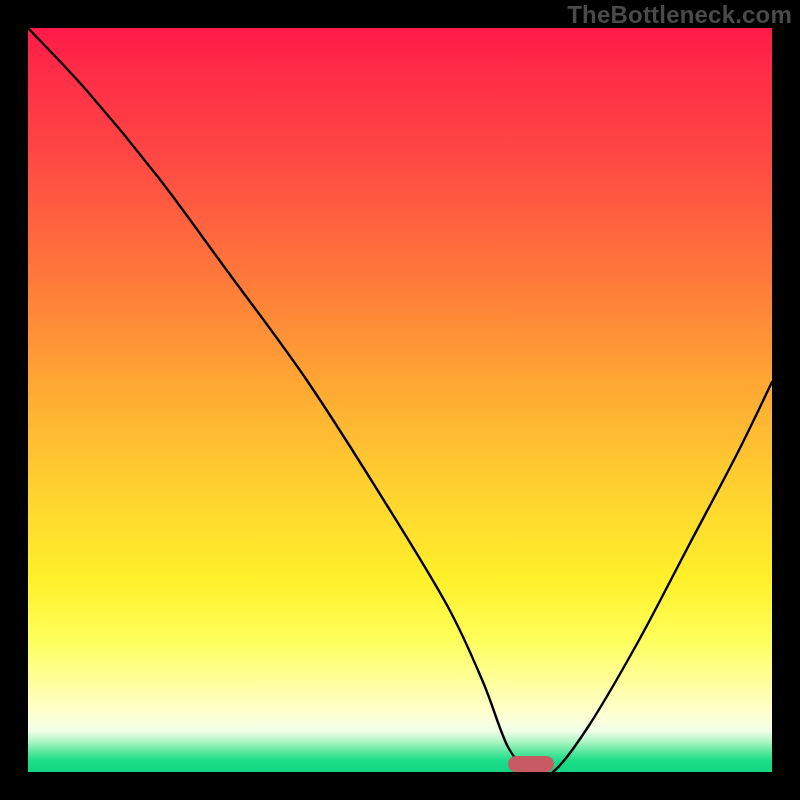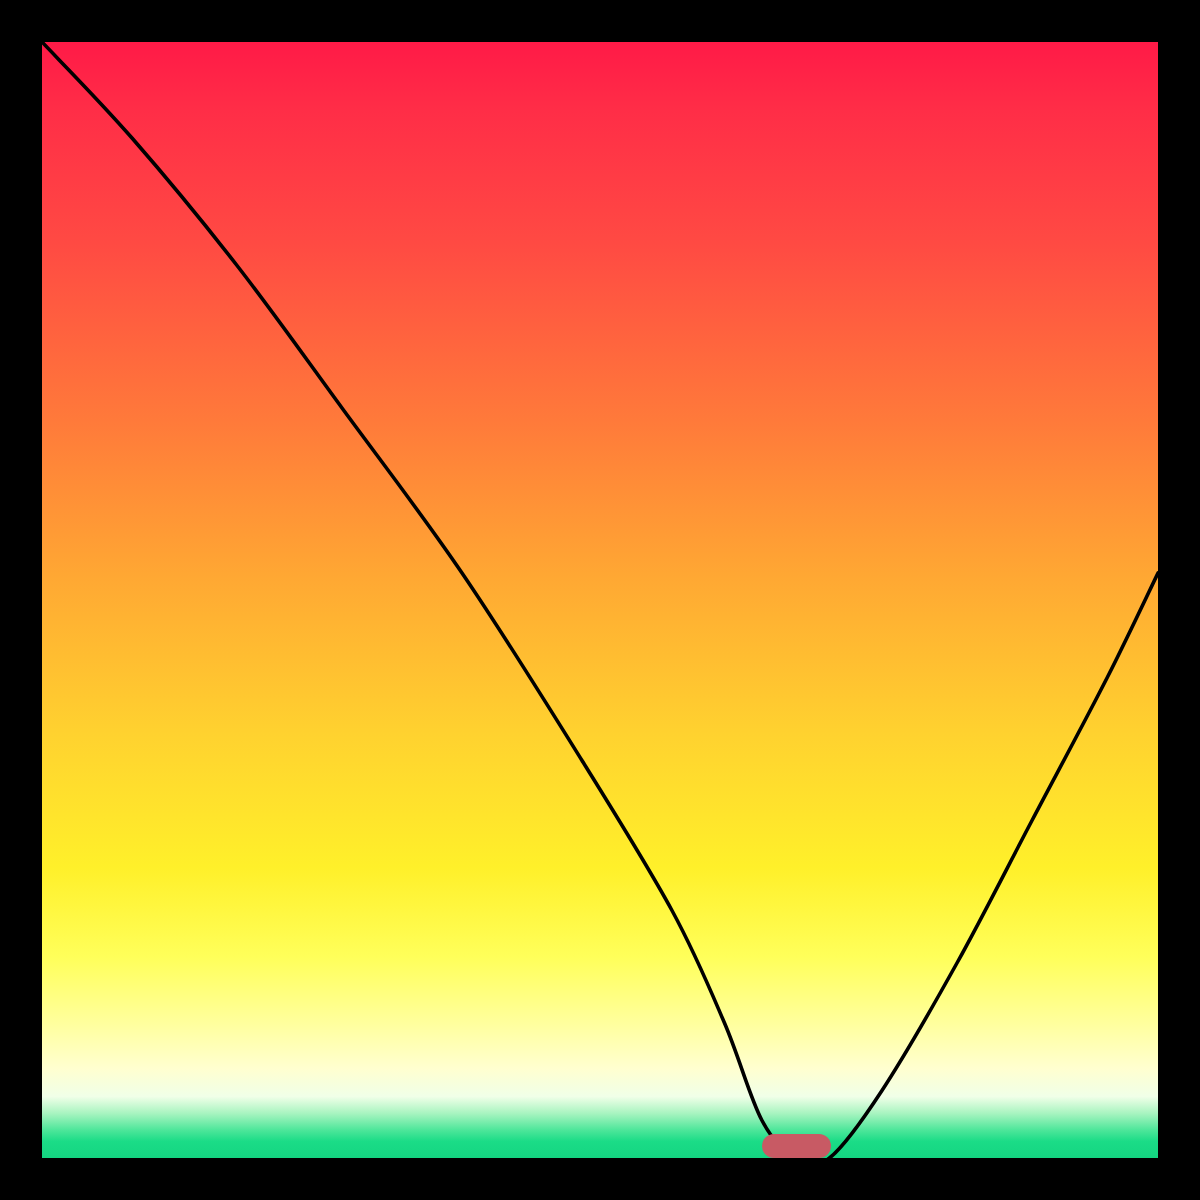--- a/index.html
+++ b/index.html
@@ -74,20 +74,21 @@
     
     left: 480px;
     bottom: 0px;
   }
 </style>
 </head>
 <body>
 
 <div class="frame">
 
+  <div class="watermark">TheBottleneck.com</div>
 
   <div class="plot">
     <div class="gradient"></div>
 
     <svg class="curve" viewBox="0 0 744 744" preserveAspectRatio="none">
       <path id="curve-path" fill="none" stroke="#000" stroke-width="2.4" stroke-linecap="round" stroke-linejoin="round" d="M 0 0 C 10 10.666666666666666, 38.33333333333333 39.16666666666667, 60 64 C 81.66666666666667 88.83333333333333, 106.66666666666667 119, 130 149 C 153.33333333333334 179, 175 209.83333333333334, 200 244 C 225 278.1666666666667, 253.33333333333334 314.8333333333333, 280 354 C 306.6666666666667 393.1666666666667, 336.6666666666667 441.5, 360 479 C 383.3333333333333 516.5, 404.1666666666667 549.8333333333334, 420 579 C 435.8333333333333 608.1666666666666, 445 630.6666666666666, 455 654 C 465 677.3333333333334, 472 704, 480 719 C 488 734, 495.5 739.8333333333334, 503 744 C 510.5 748.1666666666666, 515.5 751.5, 525 744 C 534.5 736.5, 545.8333333333334 720.6666666666666, 560 699 C 574.1666666666666 677.3333333333334, 593.3333333333334 644, 610 614 C 626.6666666666666 584, 643.3333333333334 550.6666666666666, 660 519 C 676.6666666666666 487.3333333333333, 696 451.5, 710 424 C 724 396.5, 738.3333333333334 365.6666666666667, 744 354"></path>
     </svg>
 
     <div class="marker" id="marker" style="width: 46px; height: 16px; left: 480px; bottom: 0px;"></div>
   </div>

